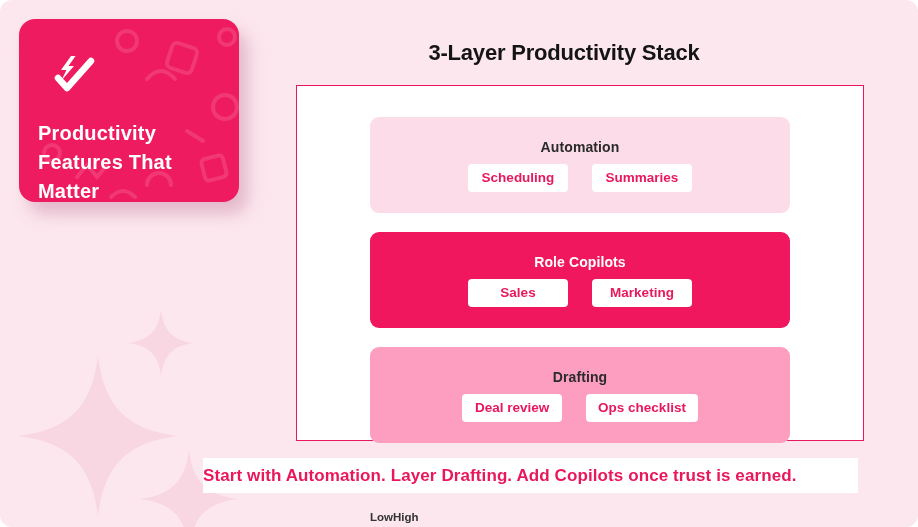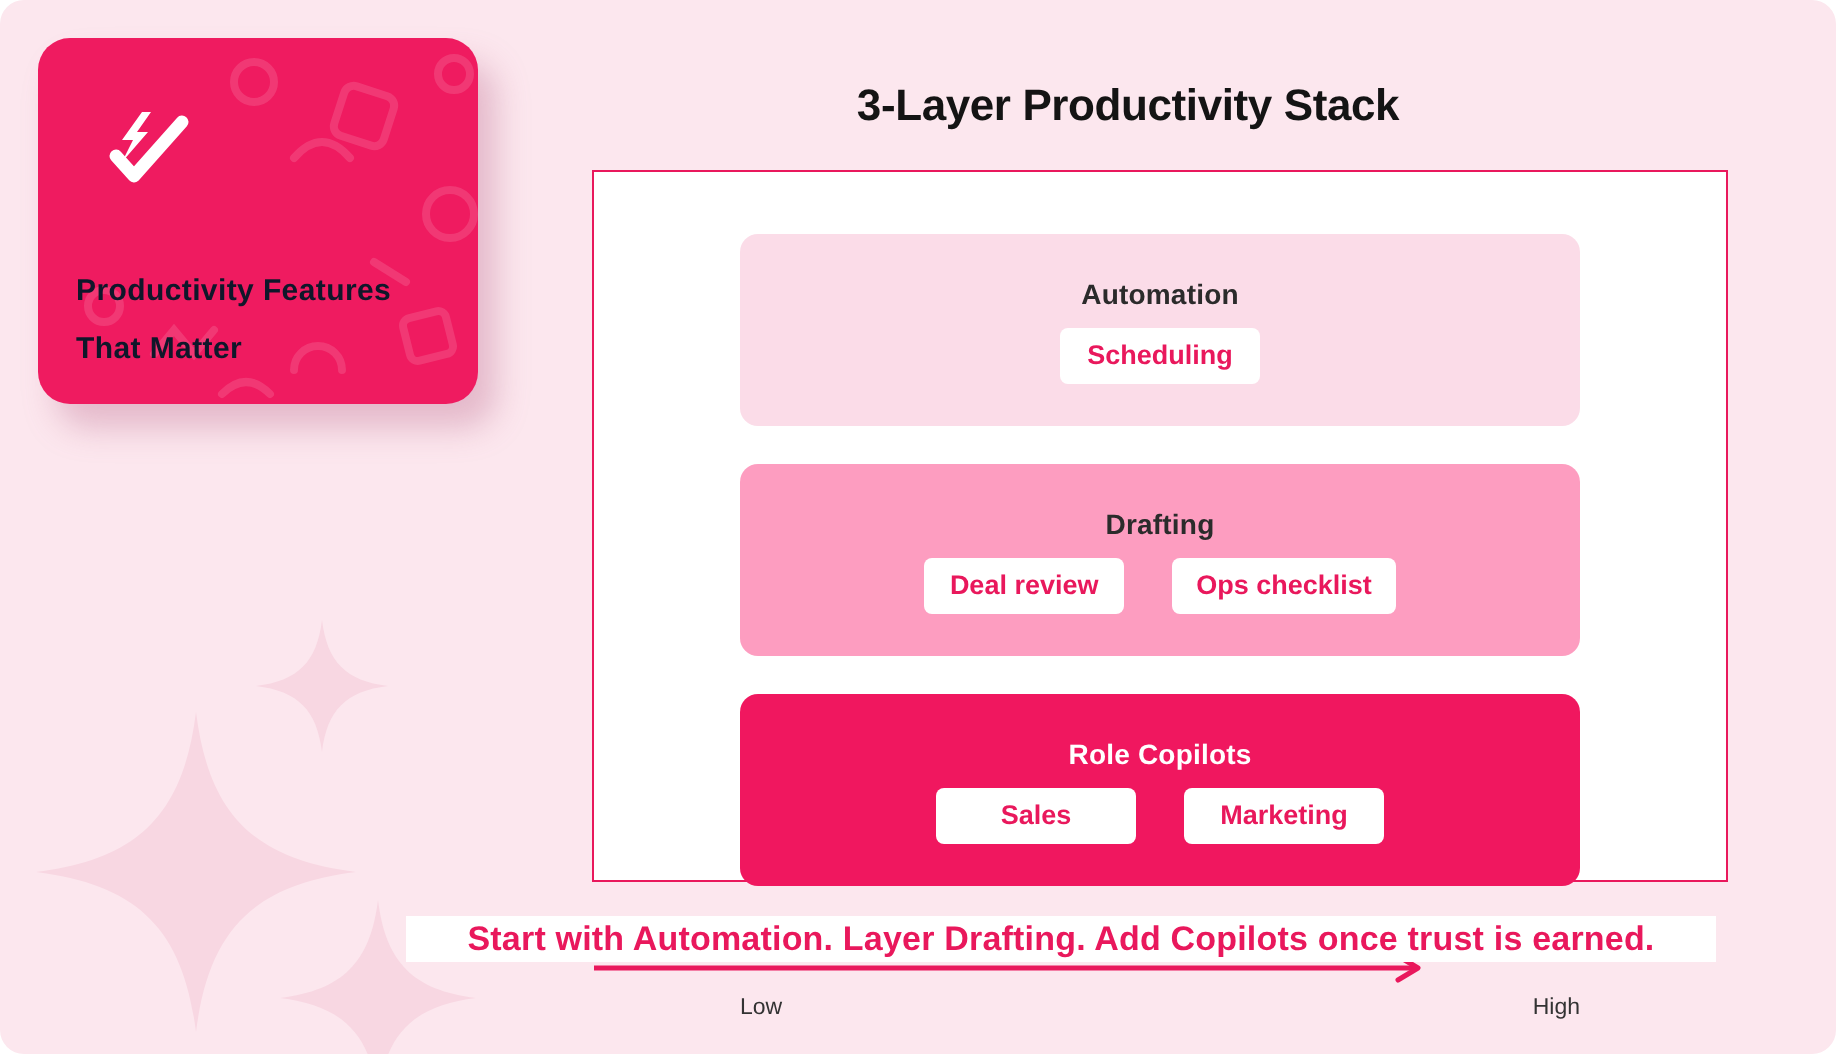--- a/index.html
+++ b/index.html
@@ -26,23 +26,23 @@
     background: #EF1B60;
     border-radius: 16px;
     box-shadow: 9px 12px 16px rgba(190, 110, 145, 0.38);
     padding: 22px 20px 18px 19px;
     overflow: hidden;
   }
   .badge-doodles { position: absolute; inset: 0; }
   .badge-icon { position: relative; display: block; margin-left: 16px; margin-top: 14px; }
   .badge-title {
     position: relative;
-    margin-top: 36px;
-    color: #0f172a;
-    font-size: 15px;
+    margin-top: 24px;
+    color: #ffffff;
+    font-size: 20px;
     font-weight: bold;
     line-height: 29px;
     width: 172px;
     letter-spacing: 0.2px;
   }
 
   
   .stack-title {
     position: absolute; left: 280px; top: 40px; width: 568px;
     text-align: center;
@@ -73,31 +73,31 @@
   .chip {
     min-width: 100px; height: 28px;
     padding: 0 12px;
     background: #ffffff;
     border-radius: 4px;
     display: inline-flex; align-items: center; justify-content: center;
     font-size: 13.5px; font-weight: bold; color: #E9185C;
   }
   .axis { width: 420px; margin: 14px auto 0 auto; }
   .axis-labels {
-    width: 420px; margin: 1px auto 0 auto;
-    display: flex; justify-content: space-between;
-    font-size: 11.5px; font-weight: normal; color: #333333;
+    width: 420px; margin: 15px auto 0 auto;
+    display: flex; justify-content: flex-start;
+    font-size: 11.5px; font-weight: bold; color: #333333;
   }
 
   
   .footer-banner {
     position: absolute; left: 203px; top: 458px;
-    width: 655px; height: 23px;
+    width: 655px; height: 35px;
     background: #ffffff;
-    display: flex; align-items: center; justify-content: center;
+    display: flex; align-items: center; justify-content: flex-start;
     z-index: 5;
   }
   .footer-text {
     color: #E9185C; font-size: 17px; font-weight: bold; letter-spacing: 0.1px;
   }
 </style>
 </head>
 <body>
 
 <div class="canvas">
@@ -134,36 +134,37 @@
   </div>
 
   <div class="stack-title">3-Layer Productivity Stack</div>
 
   <div class="stack-box">
 
     <div class="layer layer-1">
       <div class="layer-title">Automation</div>
       <div class="chip-row">
         <span class="chip">Scheduling</span>
+        <span class="chip">Summaries</span>
+      </div>
+    </div>
+
+    <div class="layer layer-3">
+      <div class="layer-title">Role Copilots</div>
+      <div class="chip-row">
+        <span class="chip">Sales</span>
+        <span class="chip">Marketing</span>
       </div>
     </div>
 
     <div class="layer layer-2">
       <div class="layer-title">Drafting</div>
       <div class="chip-row">
         <span class="chip">Deal review</span>
         <span class="chip">Ops checklist</span>
-      </div>
-    </div>
-
-    <div class="layer layer-3">
-      <div class="layer-title">Role Copilots</div>
-      <div class="chip-row">
-        <span class="chip">Sales</span>
-        <span class="chip">Marketing</span>
       </div>
     </div>
 
     <svg class="axis" width="420" height="16" viewBox="0 0 420 16" aria-hidden="true">
       <line x1="0" y1="8" x2="410" y2="8" stroke="#E9185C" stroke-width="2.5"></line>
       <polyline points="402,2 412,8 402,14" fill="none" stroke="#E9185C" stroke-width="2.5" stroke-linecap="round" stroke-linejoin="round"></polyline>
     </svg>
     <div class="axis-labels">
       <span>Low</span>
       <span>High</span>

